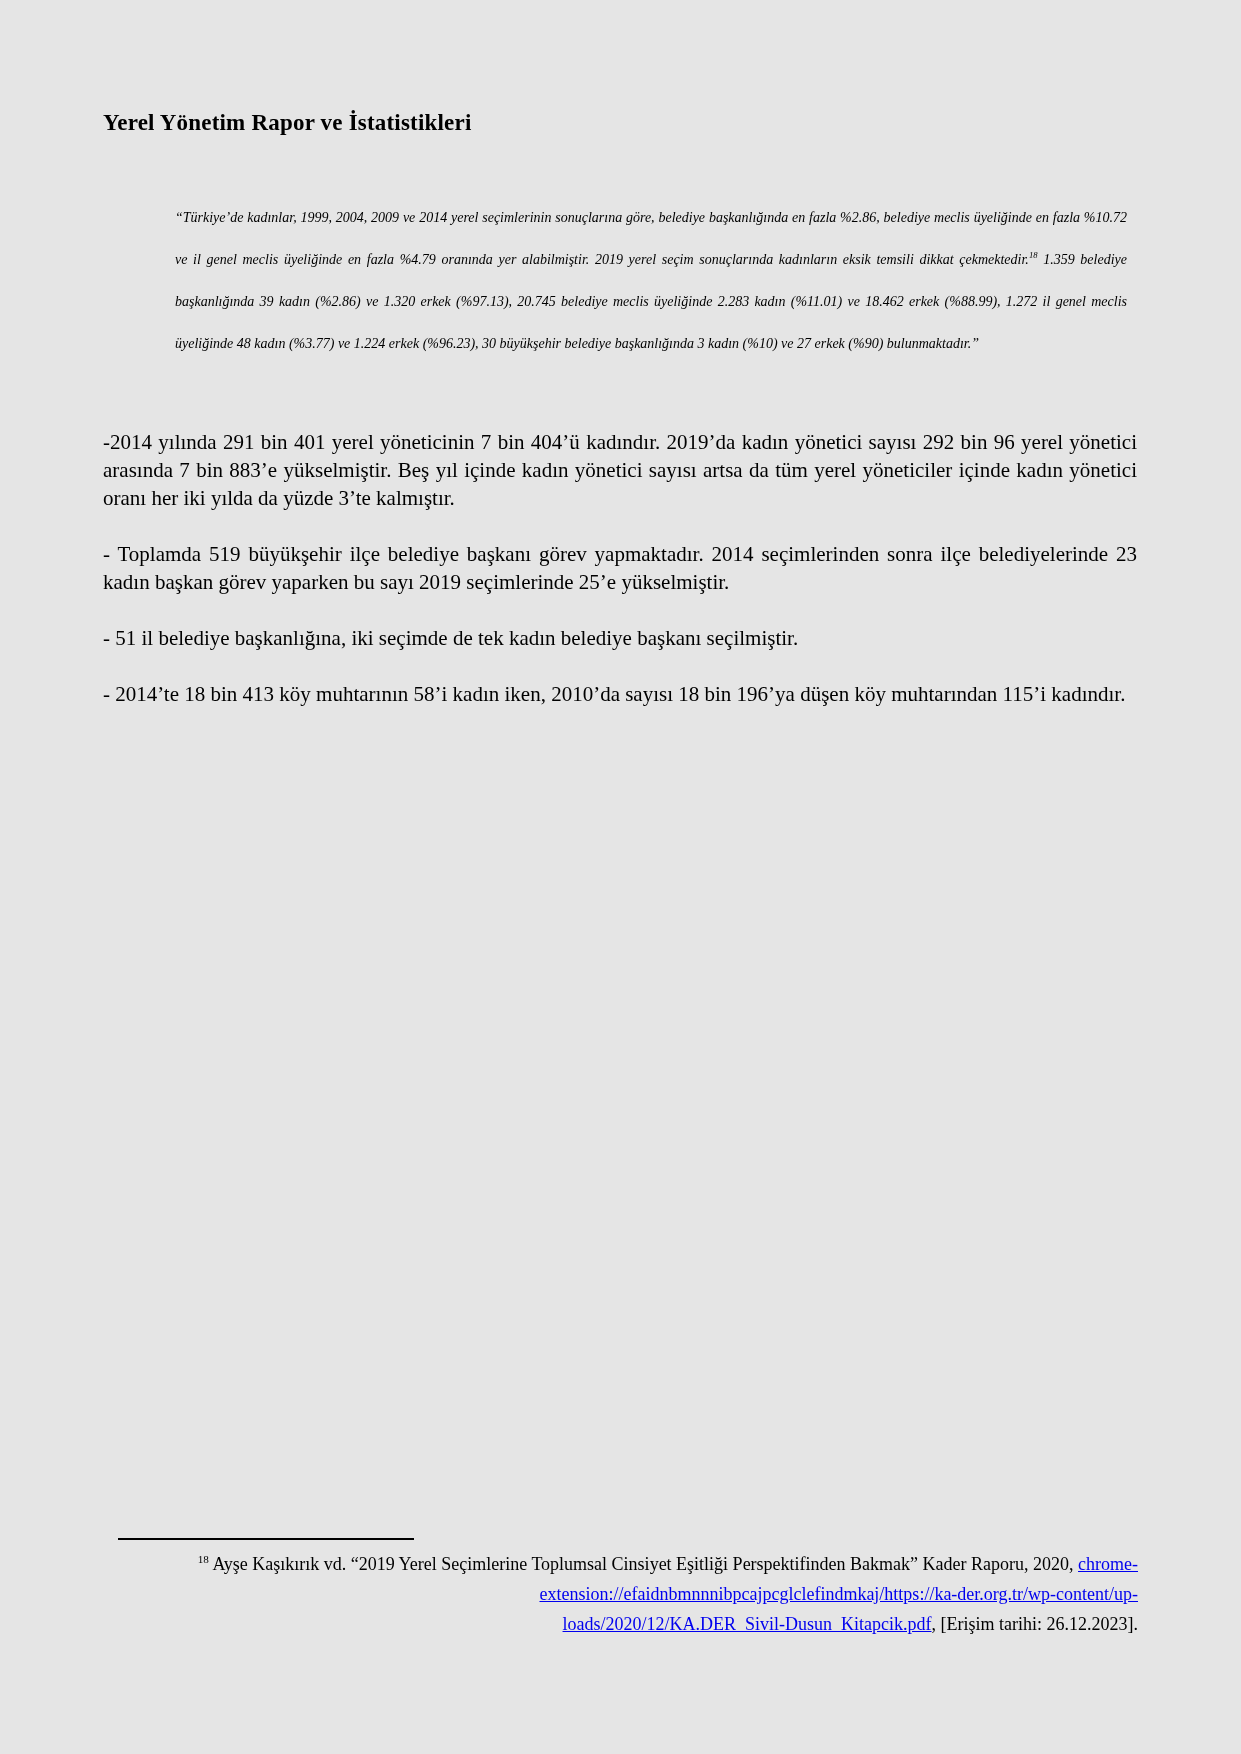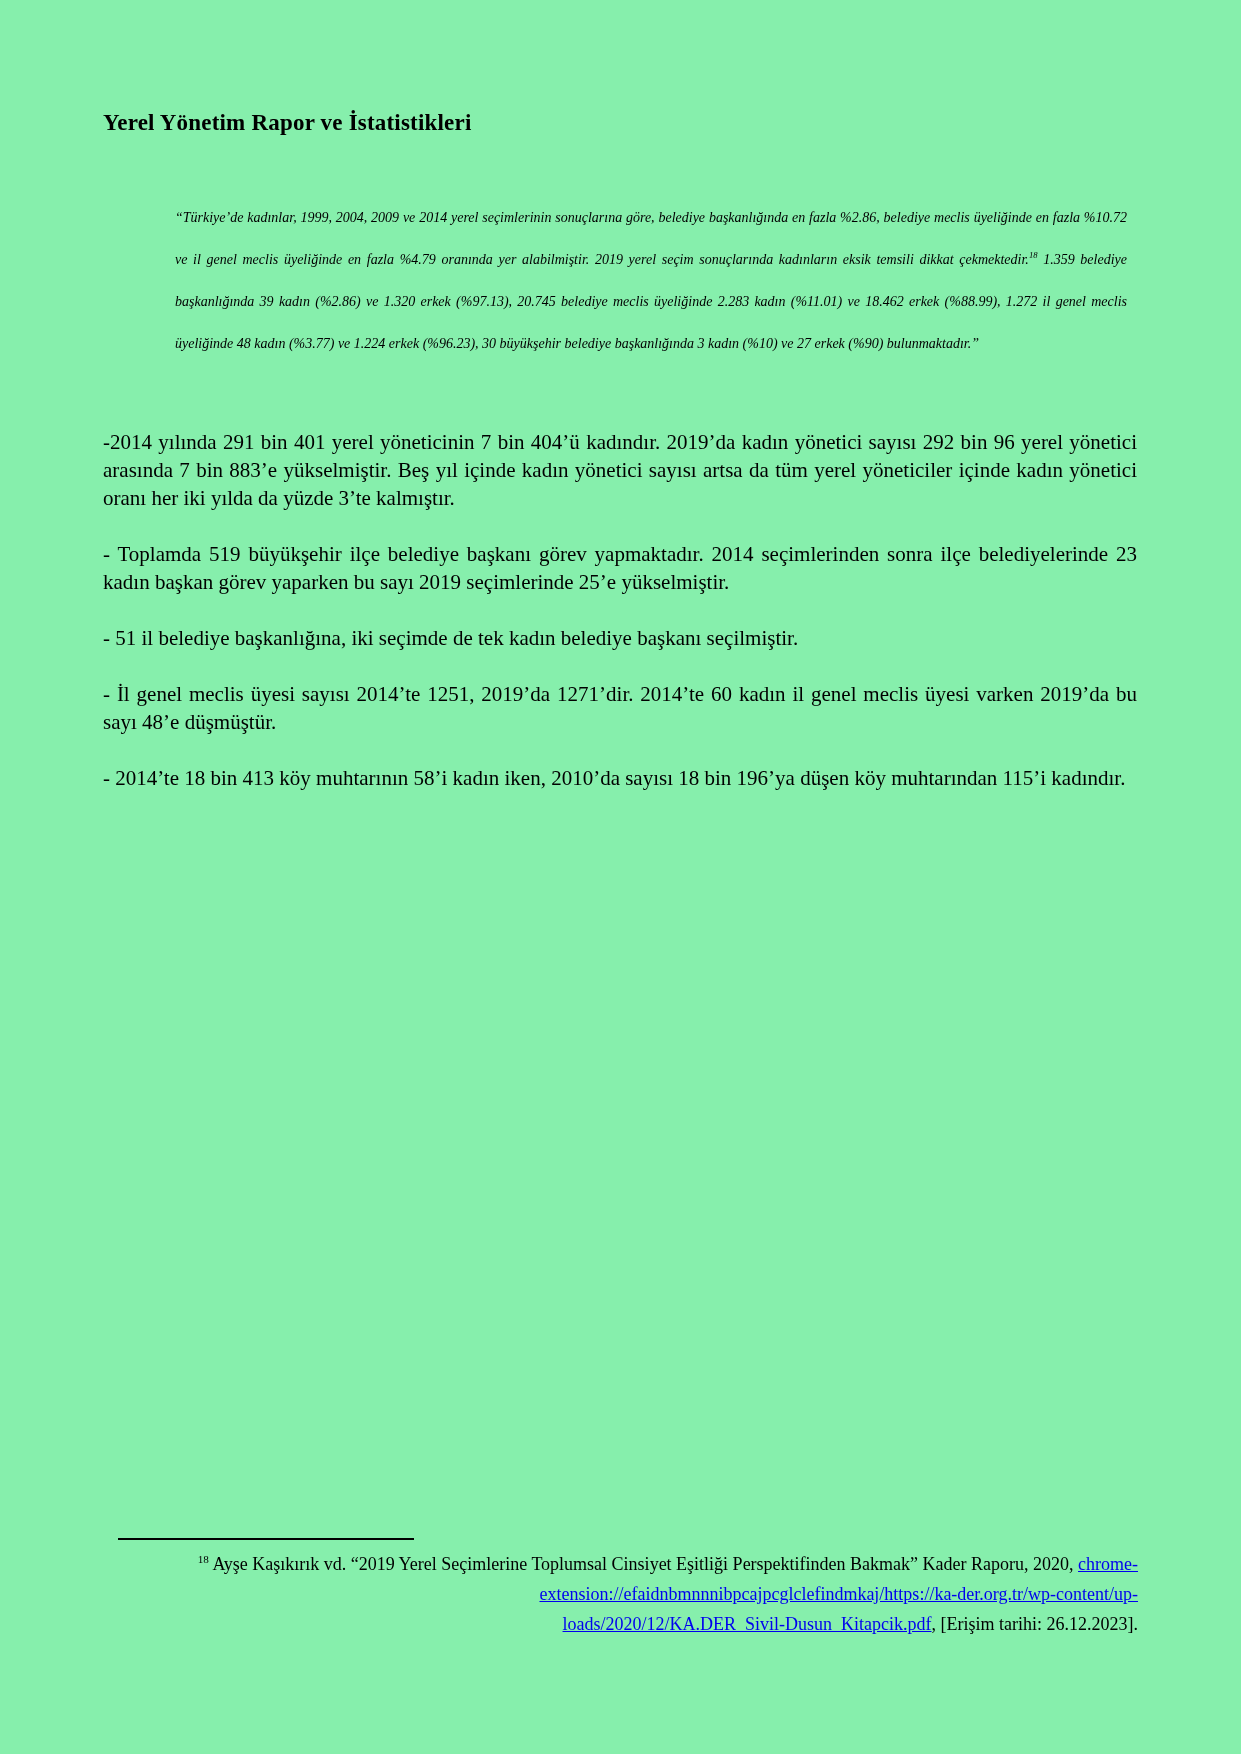--- a/index.html
+++ b/index.html
@@ -2,21 +2,21 @@
 <html lang="tr"><head>
 <meta charset="utf-8">
 <style>
   * { margin: 0; padding: 0; box-sizing: border-box; }
   html, body { background: #ffffff; }
   .page {
     position: relative;
     width: 1241px;
     height: 1754px;
     margin: 0 auto;
-    background: #86efac;
+    background: #e5e5e5;
     color: #000000;
     font-family: "Liberation Serif", serif;
     padding: 110px 104px 0 103px;
     overflow: hidden;
   }
   .doc-title {
     font-size: 23px;
     font-weight: bold;
     letter-spacing: 0.2px;
   }
@@ -73,21 +73,20 @@
   <h1 class="doc-title">Yerel Yönetim Rapor ve İstatistikleri</h1>
 
   <div class="quote-block">
     <span>“Türkiye’de kadınlar, 1999, 2004, 2009 ve 2014 yerel seçimlerinin sonuçlarına göre, belediye başkanlığında en fazla %2.86, belediye meclis üyeliğinde en fazla %10.72 ve il genel meclis üyeliğinde en fazla %4.79 oranında yer alabilmiştir. 2019 yerel seçim sonuçlarında kadınların eksik temsili dikkat çekmektedir.</span><sup>18</sup><span> 1.359 belediye başkanlığında 39 kadın (%2.86) ve 1.320 erkek (%97.13), 20.745 belediye meclis üyeliğinde 2.283 kadın (%11.01) ve 18.462 erkek (%88.99), 1.272 il genel meclis üyeliğinde 48 kadın (%3.77) ve 1.224 erkek (%96.23), 30 büyükşehir belediye başkanlığında 3 kadın (%10) ve 27 erkek (%90) bulunmaktadır.”</span>
   </div>
 
   <div class="body-section">
     <p>-2014 yılında 291 bin 401 yerel yöneticinin 7 bin 404’ü kadındır. 2019’da kadın yönetici sayısı 292 bin 96 yerel yönetici arasında 7 bin 883’e yükselmiştir. Beş yıl içinde kadın yönetici sayısı artsa da tüm yerel yöneticiler içinde kadın yönetici oranı her iki yılda da yüzde 3’te kalmıştır.</p>
     <p>- Toplamda 519 büyükşehir ilçe belediye başkanı görev yapmaktadır. 2014 seçimlerinden sonra ilçe belediyelerinde 23 kadın başkan görev yaparken bu sayı 2019 seçimlerinde 25’e yükselmiştir.</p>
     <p>- 51 il belediye başkanlığına, iki seçimde de tek kadın belediye başkanı seçilmiştir.</p>
-    <p>- İl genel meclis üyesi sayısı 2014’te 1251, 2019’da 1271’dir. 2014’te 60 kadın il genel meclis üyesi varken 2019’da bu sayı 48’e düşmüştür.</p>
     <p>- 2014’te 18 bin 413 köy muhtarının 58’i kadın iken, 2010’da sayısı 18 bin 196’ya düşen köy muhtarından 115’i kadındır.</p>
   </div>
 
   <div class="footnote-area">
     <hr class="footnote-sep">
     <p class="footnote"><sup>18</sup><span> Ayşe Kaşıkırık vd. “2019 Yerel Seçimlerine Toplumsal Cinsiyet Eşitliği Perspektifinden Bakmak” Kader Raporu, 2020, </span><a style="color: rgb(0, 0, 238);"><span>chrome-extension://efaidnbmnnnibpcajpcglclefindmkaj/https://ka-der.org.tr/wp-content/up-</span><br><span>loads/2020/12/KA.DER_Sivil-Dusun_Kitapcik.pdf</span></a><span>, [Erişim tarihi: 26.12.2023].</span></p>
   </div>
 
 </div>
 

